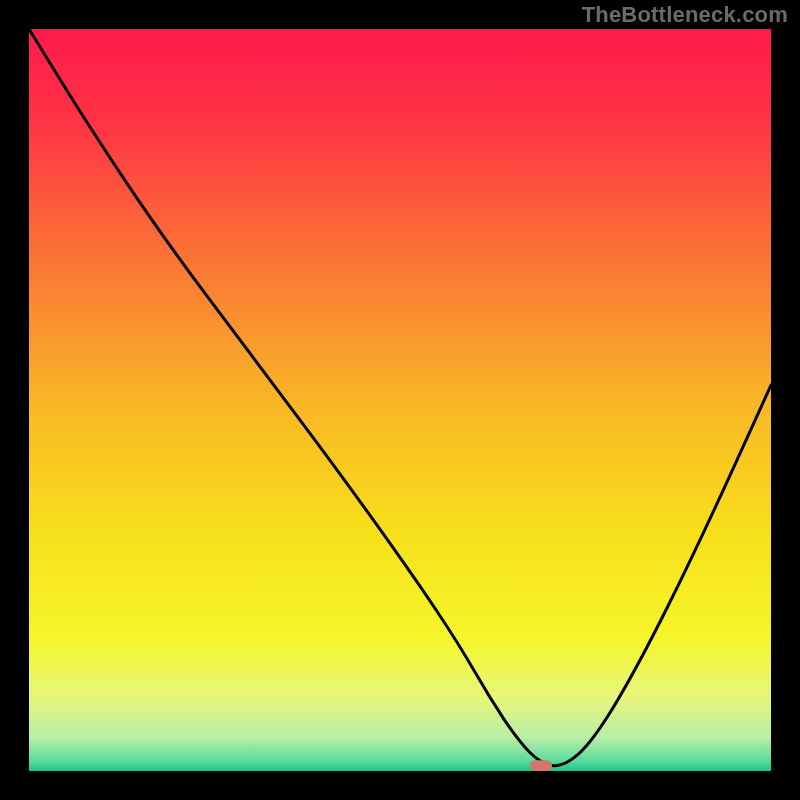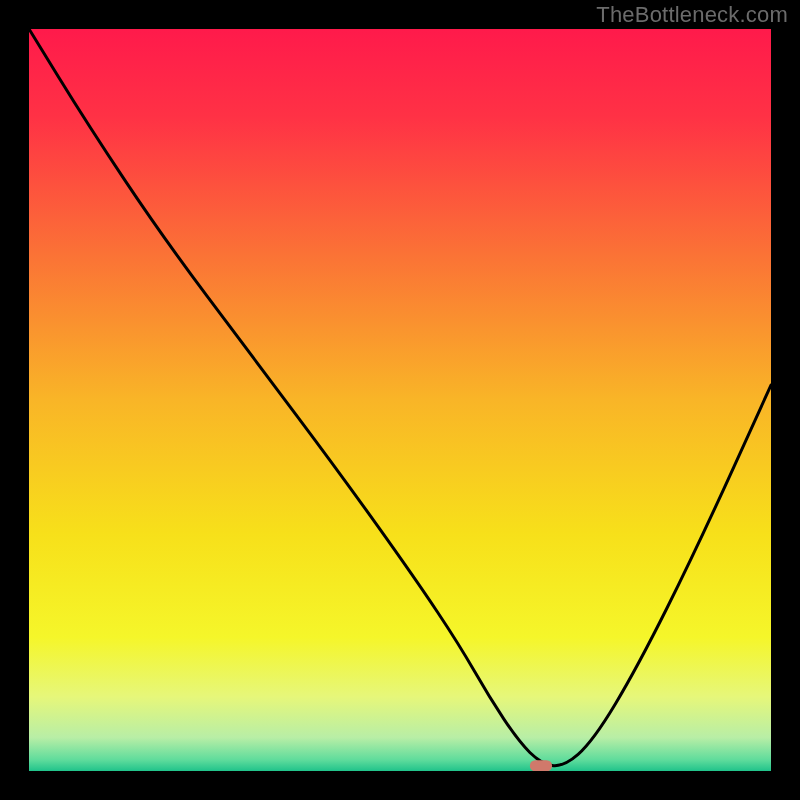--- a/index.html
+++ b/index.html
@@ -15,21 +15,21 @@
     width: 800px;
     height: 800px;
     background: #000;
   }
   .watermark {
     position: absolute;
     top: 2px;
     right: 12px;
     font-family: Arial, Helvetica, sans-serif;
     font-size: 22px;
-    font-weight: 400;
+    font-weight: 700;
     color: #6b6b6b;
     letter-spacing: 0.2px;
     z-index: 10;
   }
   svg.plot {
     position: absolute;
     left: 29px;
     top: 29px;
     display: block;
   }

